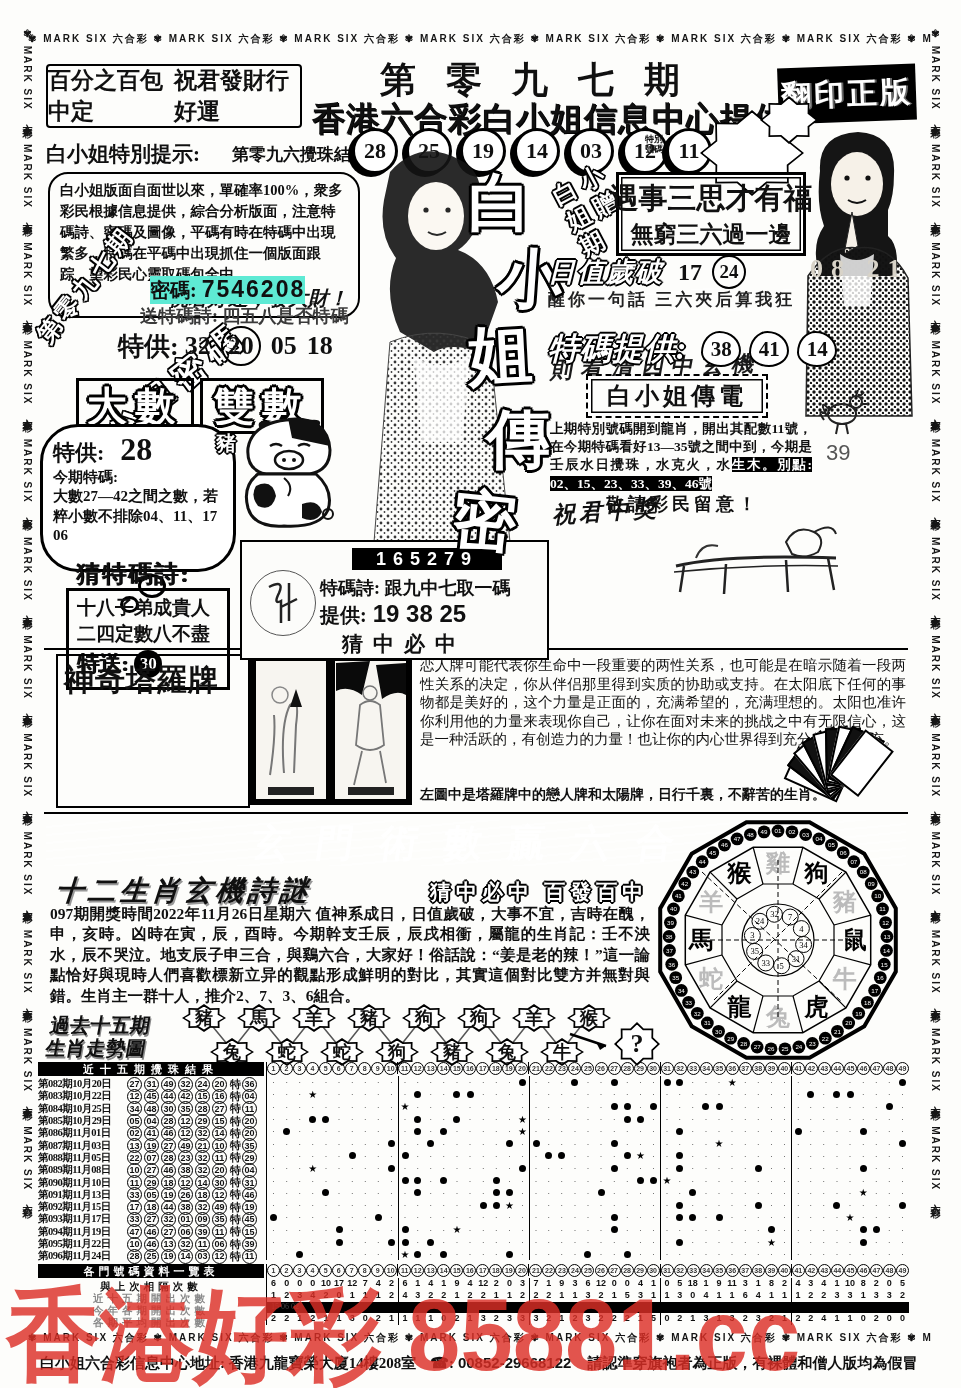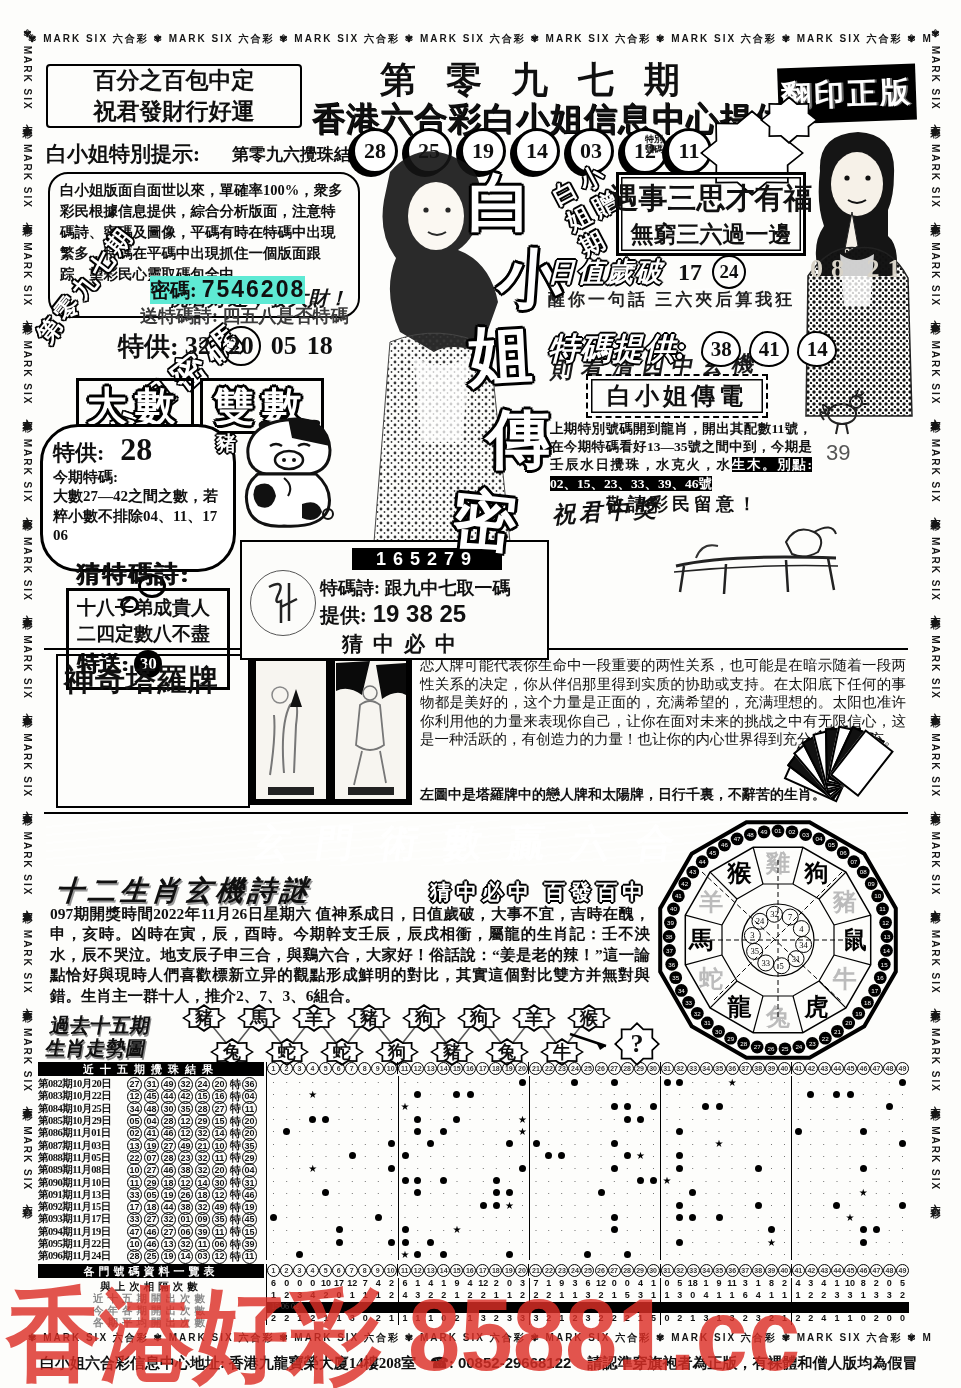--- a/index.html
+++ b/index.html
@@ -64,21 +64,21 @@
 <body>
 
 <div id="page">
 
   <div class="abs strip" id="strip-top" style="left:28px;top:28px;width:905px;height:22px;line-height:22px;">✾ MARK SIX 六合彩    ✾ MARK SIX 六合彩    ✾ MARK SIX 六合彩    ✾ MARK SIX 六合彩    ✾ MARK SIX 六合彩    ✾ MARK SIX 六合彩    ✾ MARK SIX 六合彩    ✾ MARK SIX 六合彩    ✾ MARK SIX 六合彩</div>
   <div class="abs strip" id="strip-bottom" style="left:28px;top:1328px;width:905px;height:20px;line-height:20px;">✾ MARK SIX 六合彩    ✾ MARK SIX 六合彩    ✾ MARK SIX 六合彩    ✾ MARK SIX 六合彩    ✾ MARK SIX 六合彩    ✾ MARK SIX 六合彩    ✾ MARK SIX 六合彩    ✾ MARK SIX 六合彩    ✾ MARK SIX 六合彩</div>
   <div class="abs strip vstrip" id="strip-left" style="left:18px;top:28px;width:16px;height:1320px;">✾ MARK SIX 六合彩    ✾ MARK SIX 六合彩    ✾ MARK SIX 六合彩    ✾ MARK SIX 六合彩    ✾ MARK SIX 六合彩    ✾ MARK SIX 六合彩    ✾ MARK SIX 六合彩    ✾ MARK SIX 六合彩    ✾ MARK SIX 六合彩    ✾ MARK SIX 六合彩    ✾ MARK SIX 六合彩    ✾ MARK SIX 六合彩</div>
   <div class="abs strip vstrip" id="strip-right" style="left:922px;top:28px;width:20px;height:1320px;">✾ MARK SIX 六合彩    ✾ MARK SIX 六合彩    ✾ MARK SIX 六合彩    ✾ MARK SIX 六合彩    ✾ MARK SIX 六合彩    ✾ MARK SIX 六合彩    ✾ MARK SIX 六合彩    ✾ MARK SIX 六合彩    ✾ MARK SIX 六合彩    ✾ MARK SIX 六合彩    ✾ MARK SIX 六合彩    ✾ MARK SIX 六合彩</div>
 
   <div class="abs box2" style="left:46px;top:64px;width:252px;height:60px;border-width:2.5px;border-radius:4px;
-              display:flex;flex-direction:column;align-items:center;justify-content:center;">
+              display:flex;flex-direction:row;align-items:center;justify-content:center;">
     <div class="b" style="font-size:23px;">百分之百包中定</div>
     <div class="b" style="font-size:23px;">祝君發財行好運</div>
   </div>
   <div class="abs b" style="left:310px;top:56px;width:470px;font-size:36px;letter-spacing:30px;text-align:center;">第零九七期</div>
   <div class="abs b" style="left:300px;top:97px;width:500px;font-size:33px;letter-spacing:1px;text-align:center;
               text-shadow:1px 1px 0 #000;">香港六合彩白小姐信息中心提供</div>
   <div class="abs banner" style="left:778px;top:66px;width:138px;height:56px;font-size:30px;letter-spacing:3px;
               transform:rotate(-2deg);text-shadow:2px 0 #666;">翻印正版</div>
 
   <div class="abs b" style="left:46px;top:140px;font-size:21px;">白小姐特別提示:</div>

